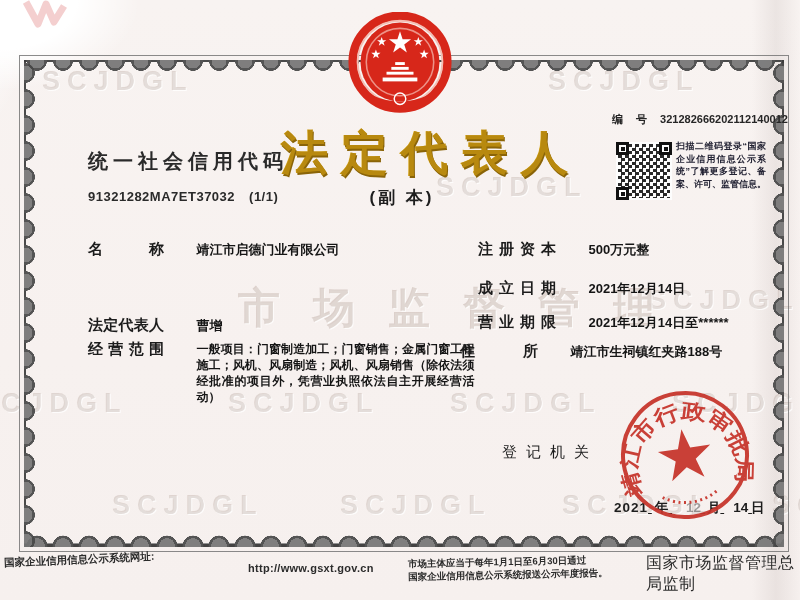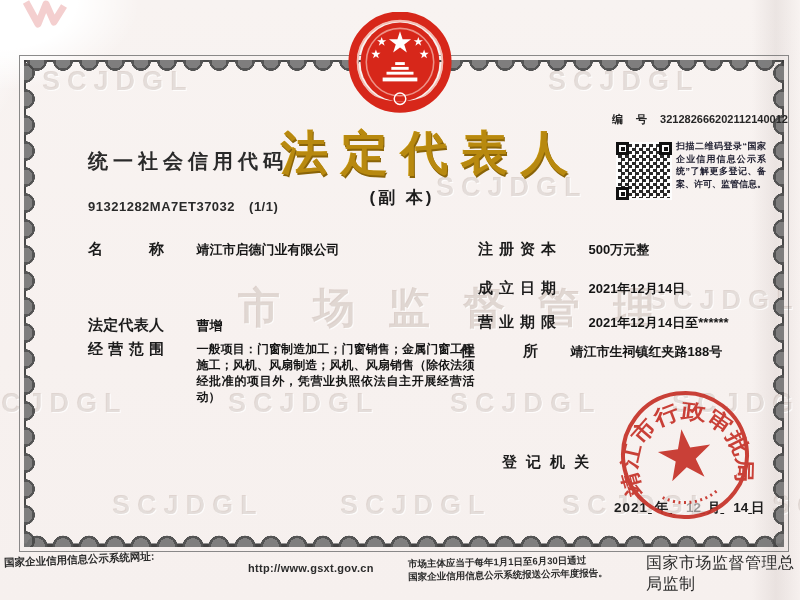--- a/index.html
+++ b/index.html
@@ -43,21 +43,21 @@
       linear-gradient(to left,#3c3c3c 0 2.5px, transparent 2.5px);
     background-size:24px 26px,100% 100%;background-repeat:repeat-y,no-repeat;}
   
   #emblem{position:absolute;left:342px;top:12px;z-index:6;}
   #scribble{position:absolute;left:18px;top:0;z-index:5;opacity:.5;}
   #serial{position:absolute;left:612px;top:112px;font-size:11px;font-weight:700;color:#262626;
           white-space:nowrap;}
   #serial .lab{letter-spacing:5px;margin-right:8px;}
   #credit{position:absolute;left:88px;top:136px;color:#2a2a2a;}
   #credit .lab{font-size:20px;font-weight:700;letter-spacing:5px;margin-top:12px;}
-  #credit .val{margin-top:24px;font-size:13px;font-weight:700;letter-spacing:.5px;}
+  #credit .val{margin-top:14px;font-size:13px;font-weight:700;letter-spacing:.5px;}
   #credit .val .pg{margin-left:14px;}
   #doc-title{position:absolute;left:268px;top:122px;width:268px;text-align:center;
       font-size:47px;font-weight:700;letter-spacing:13px;text-indent:13px;
       color:#b8890f;text-shadow:1px 1.5px 0 #8a6408, -0.5px -0.5px 0 #d9ab25;
       font-family:"Liberation Serif","DejaVu Serif",serif;white-space:nowrap;z-index:3;}
   #doc-subtitle{position:absolute;left:268px;top:186px;width:268px;text-align:center;
       font-size:17px;font-weight:700;color:#1e1e1e;letter-spacing:3px;z-index:3;}
   
   #qr{position:absolute;left:616px;top:142px;width:56px;height:58px;background:#fdfdfd;z-index:3;}
   #qr .modules{position:absolute;inset:2px;
@@ -71,21 +71,21 @@
   
   .row{position:absolute;white-space:nowrap;z-index:3;}
   .flabel{display:inline-block;font-size:15px;font-weight:700;color:#1c1c1c;
       text-align:justify;text-align-last:justify;vertical-align:top;}
   .left .flabel{width:76px;}
   .right .flabel{width:78px;}
   .fvalue{display:inline-block;font-size:13px;font-weight:700;color:#151515;
       margin-left:28px;vertical-align:top;padding-top:1px;}
   #row-scope .fvalue{white-space:normal;width:278px;font-size:12px;line-height:16px;text-align:justify;}
   
-  #reg-label{position:absolute;left:502px;top:453px;font-size:15px;font-weight:700;
+  #reg-label{position:absolute;left:502px;top:443px;font-size:15px;font-weight:400;
       letter-spacing:9px;color:#1c1c1c;z-index:3;}
   #seal{position:absolute;left:612px;top:382px;width:146px;height:146px;z-index:7;
       opacity:.93;transform:rotate(-8deg);}
   #date-line{position:absolute;left:614px;top:499px;font-size:13.5px;font-weight:700;
       color:#1d1d1d;z-index:4;white-space:nowrap;text-decoration:underline;}
   #date-line span{display:inline-block;}
   #d-year{letter-spacing:1px;} #d-ynit{margin-left:3px;}
   #d-month{margin-left:14px;opacity:.4;} #d-mnit{margin-left:2px;}
   #d-day{margin-left:9px;} #d-dnit{margin-left:-1px;}
   

